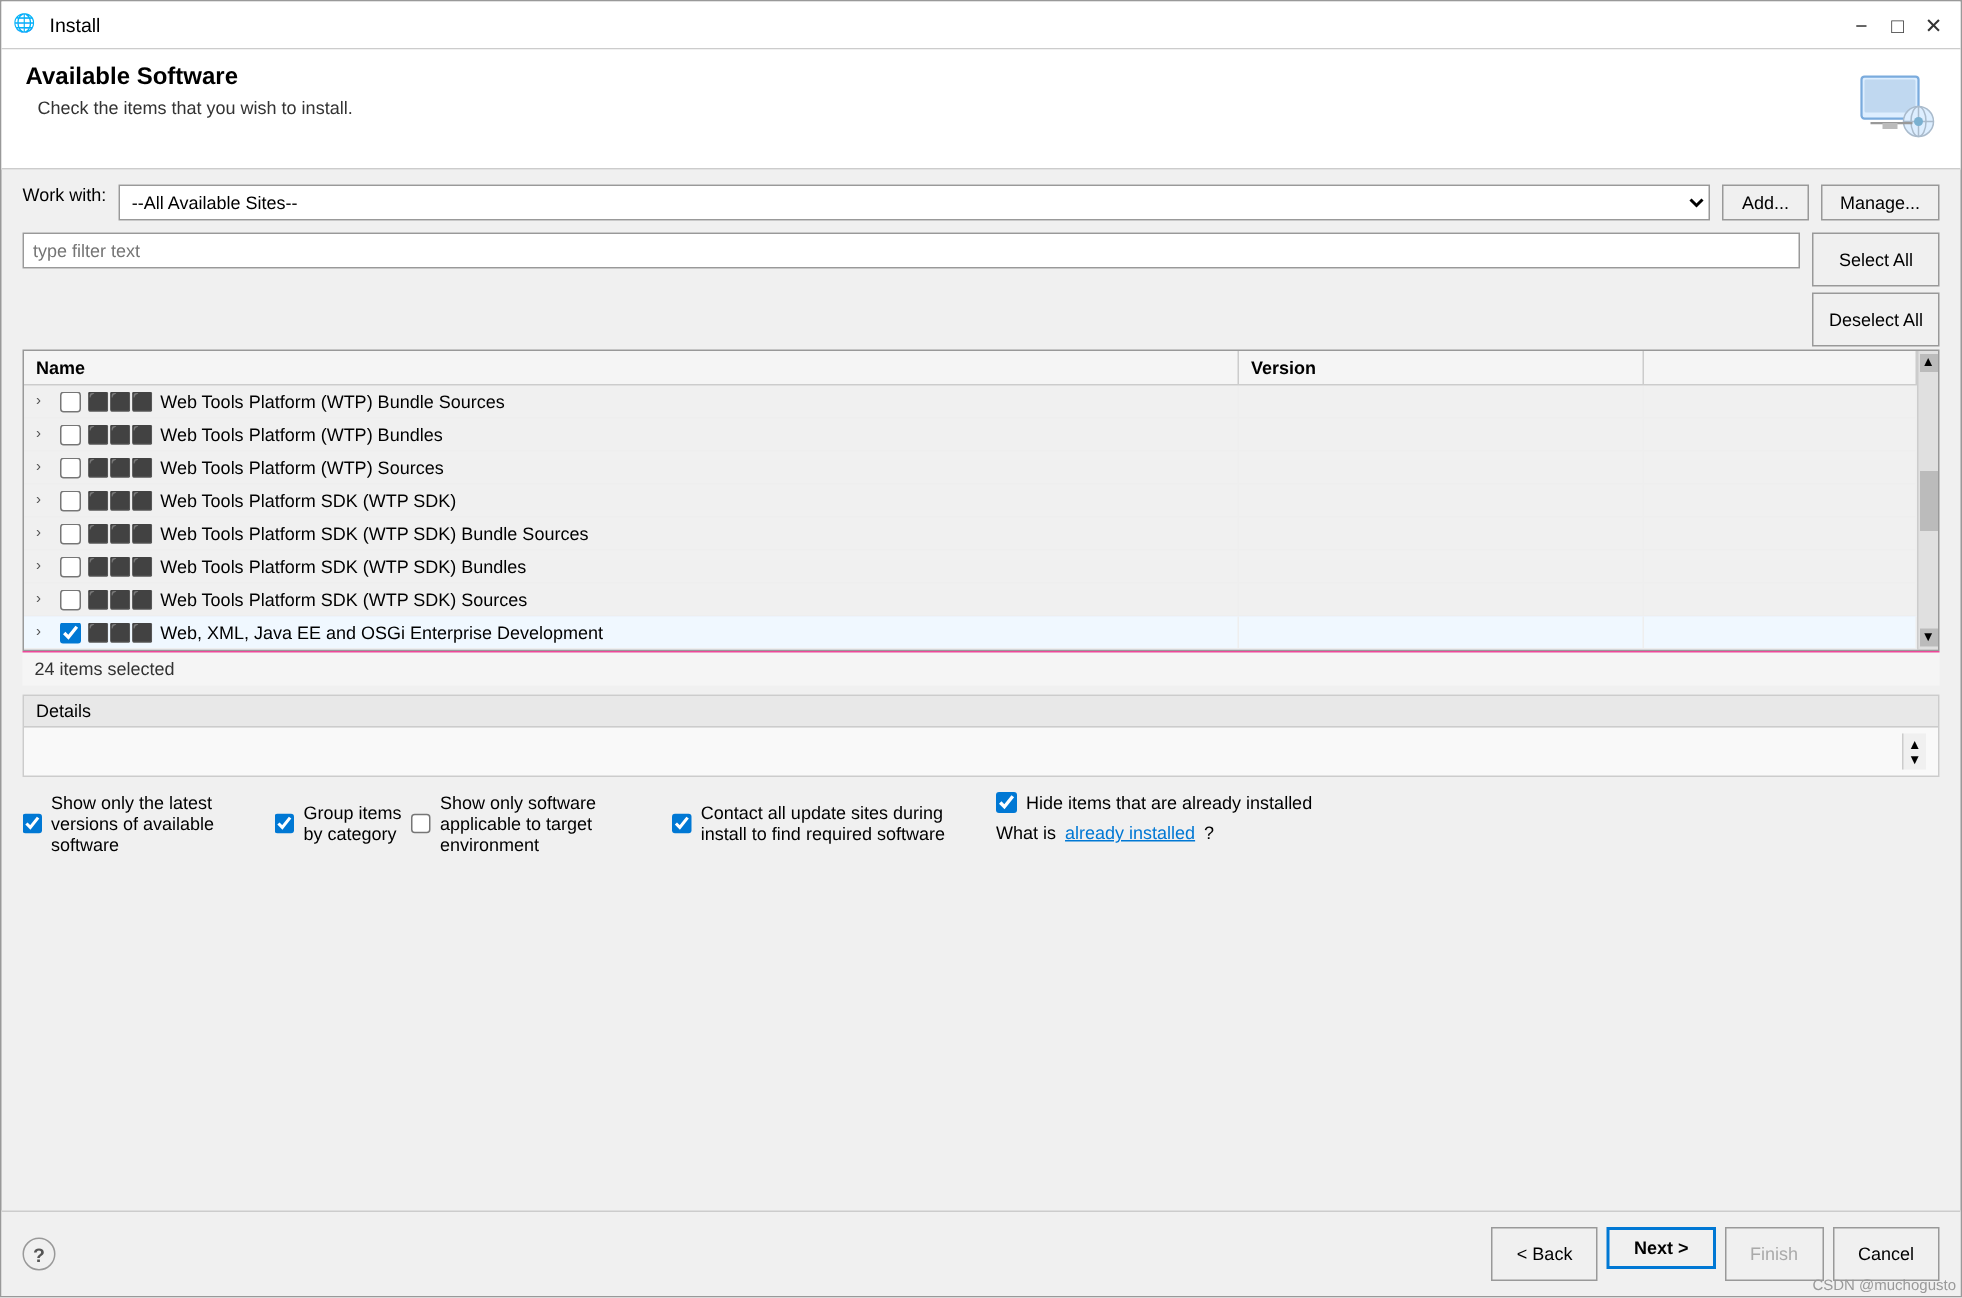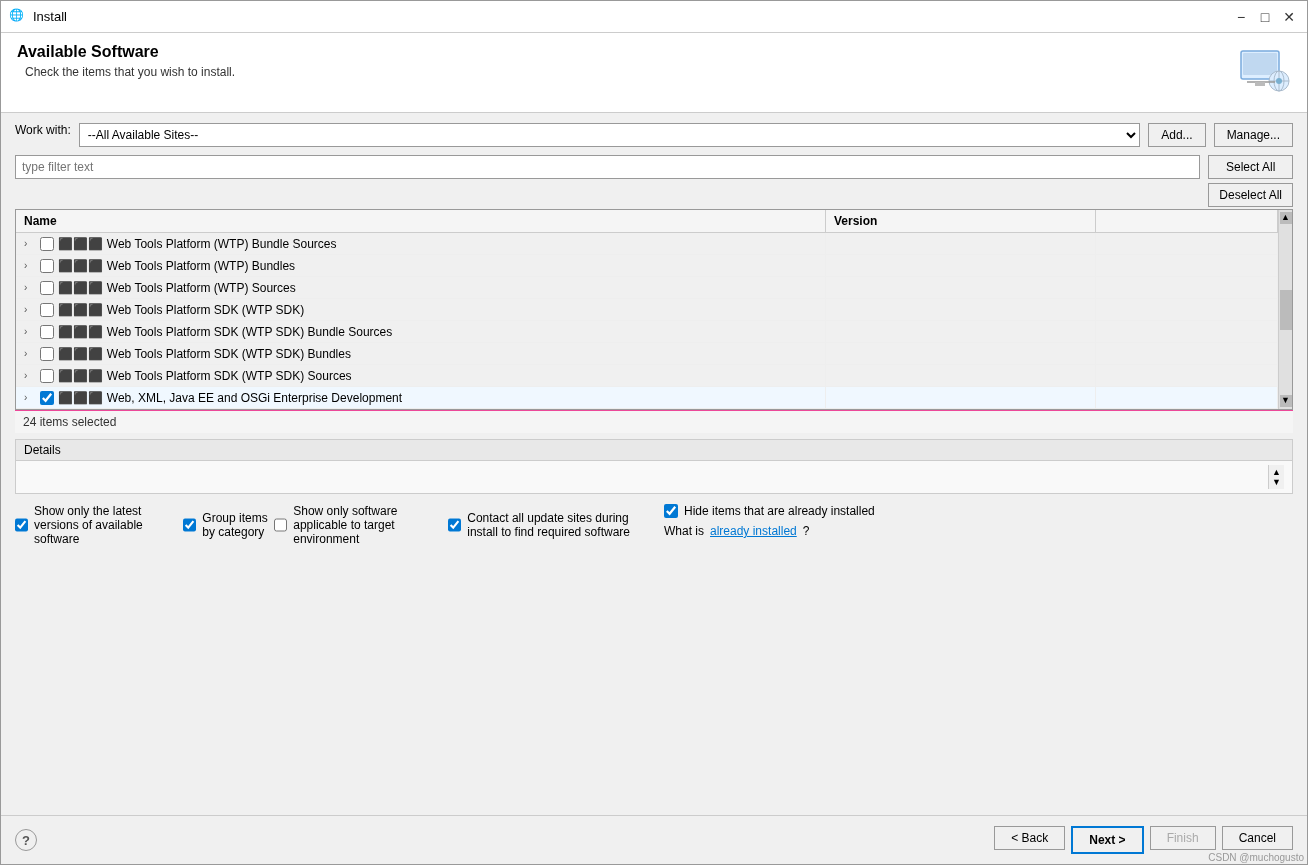--- a/index.html
+++ b/index.html
@@ -113,21 +113,21 @@
     .filter-input {
       flex: 1;
       height: 24px;
       border: 1px solid #999;
       background: #fff;
       font-size: 12px;
       padding: 0 6px;
       color: #999;
     }
     .select-all-btn {
-      height: 24px;
+      height: 36px;
       padding: 0 10px;
       border: 1px solid #999;
       background: #f0f0f0;
       font-size: 12px;
       cursor: pointer;
     }
     .table-header {
       display: grid;
       grid-template-columns: 810px 270px 1fr;
       background: #f5f5f5;
@@ -242,21 +242,21 @@
     .btn-primary {
       height: 28px;
       padding: 0 16px;
       border: 1px solid #0078d4;
       background: #f0f0f0;
       font-size: 12px;
       cursor: pointer;
       font-weight: bold;
     }
     .btn-nav {
-      height: 24px;
+      height: 36px;
       padding: 0 16px;
       border: 1px solid #999;
       background: #f0f0f0;
       font-size: 12px;
       cursor: pointer;
     }
     .help-icon {
       width: 22px;
       height: 22px;
       border: 1px solid #999;

